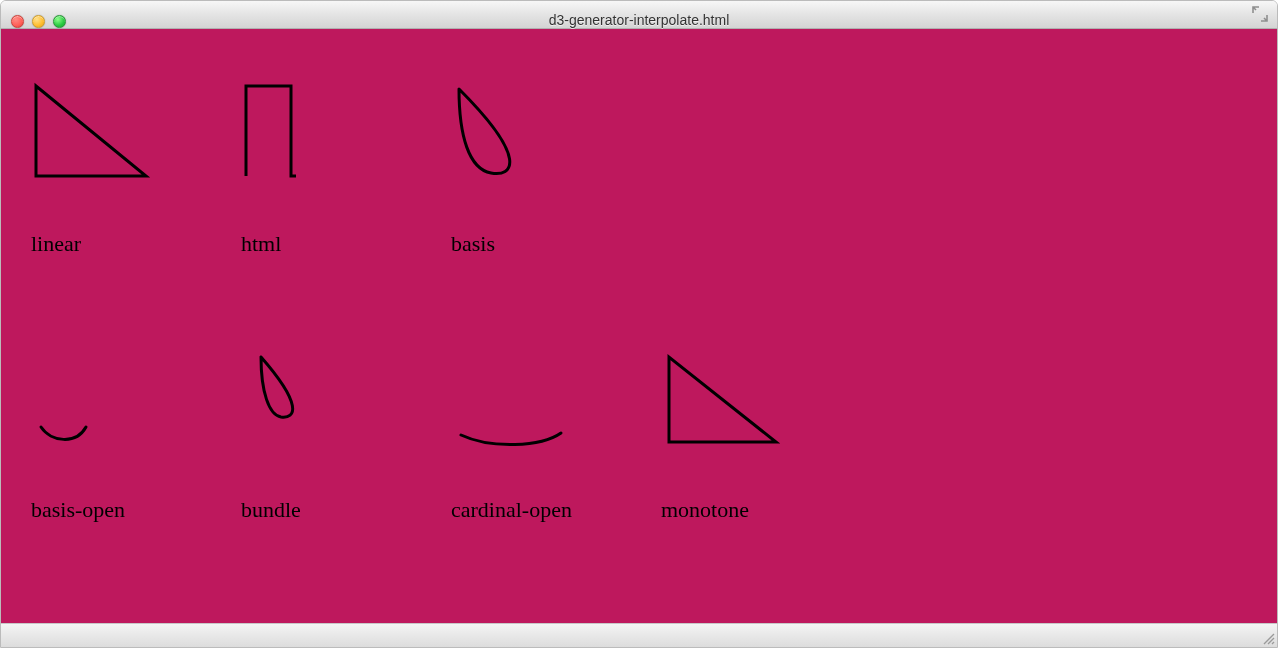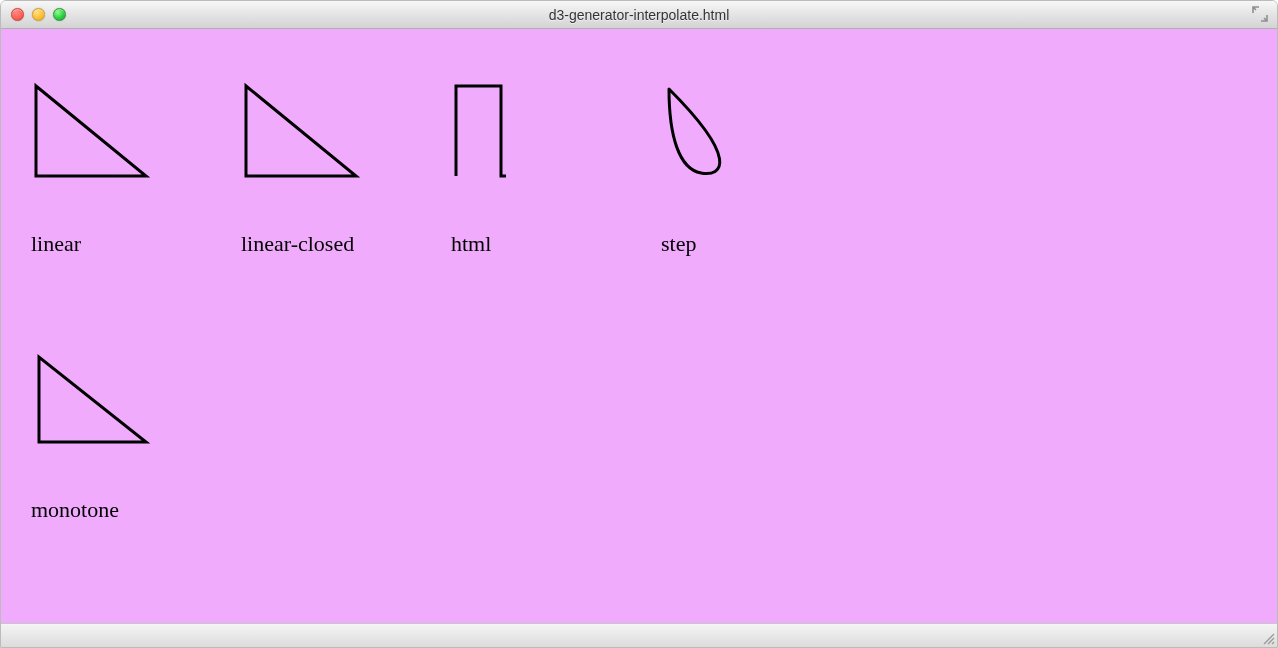--- a/index.html
+++ b/index.html
@@ -17,21 +17,21 @@
       flex-direction: column;
       border: 1px solid #bbb;
       border-radius: 6px 6px 0 0;
       overflow: hidden;
     }
     .titlebar {
       height: 28px;
       background: linear-gradient(to bottom, #f7f7f7 0%, #e4e4e4 50%, #d4d4d4 100%);
       border-bottom: 1px solid #b0b0b0;
       display: flex;
-      align-items: center;
+      align-items: flex-end;
       position: relative;
       flex-shrink: 0;
     }
     .traffic-lights {
       display: flex;
       align-items: center;
       gap: 8px;
       padding-left: 10px;
     }
     .traffic-light {
@@ -53,21 +53,21 @@
     }
     .fullscreen-icon {
       position: absolute;
       right: 8px;
       top: 4px;
       width: 18px; height: 18px;
       color: #8f8f8f;
     }
     .content {
       flex: 1;
-      background: #f0abfc;
+      background: #be185d;
       padding: 42px 20px 20px 30px;
       position: relative;
     }
     .row {
       display: flex;
       gap: 70px;
       margin-bottom: 80px;
     }
     .cell {
       display: flex;
@@ -132,56 +132,72 @@
 
       <div class="cell">
         <div class="shape-slot">
           <svg width="120" height="100" viewBox="0 0 120 100">
             <path class="stroke" d="M5 95 L5 5 L115 95 Z"></path>
           </svg>
         </div>
         <div class="label">linear</div>
       </div>
 
-      <div class="cell">
-        <div class="shape-slot">
-          <svg width="120" height="100" viewBox="0 0 120 100">
-            <path class="stroke" d="M5 95 L5 5 L115 95 Z"></path>
-          </svg>
-        </div>
-        <div class="label">linear-closed</div>
-      </div>
 
       <div class="cell">
         <div class="shape-slot">
           <svg width="120" height="100" viewBox="0 0 120 100">
             <path class="stroke" d="M5 95 L5 5 L50 5 L50 95 L55 95"></path>
           </svg>
         </div>
         <div class="label">html</div>
       </div>
 
 
 
       <div class="cell">
         <div class="shape-slot">
           <svg width="120" height="100" viewBox="0 0 120 100">
             <path class="strokeR" d="M8 8 C8 55 18 88 40 92 C62 96 78 78 8 8 Z"></path>
           </svg>
         </div>
-        <div class="label">step</div>
+        <div class="label">basis</div>
       </div>
 
     </div>
 
     <div class="row">
 
-
-
-
+      <div class="cell">
+        <div class="shape-slot">
+          <svg width="120" height="100" viewBox="0 0 120 100">
+            <path class="strokeR" d="M10 80 C20 95 45 98 55 80"></path>
+          </svg>
+        </div>
+        <div class="label">basis-open</div>
+      </div>
+
+      <div class="cell">
+        <div class="shape-slot">
+          <svg width="120" height="100" viewBox="0 0 120 100">
+            <path class="strokeR" d="M20 10 C20 45 28 68 40 70 C55 72 62 58 20 10"></path>
+          </svg>
+        </div>
+        <div class="label">bundle</div>
+      </div>
+
+
+      <div class="cell">
+        <div class="shape-slot">
+          <svg width="120" height="100" viewBox="0 0 120 100">
+            <path class="strokeR" d="M10 88 C40 102 90 100 110 86"></path>
+          </svg>
+        </div>
+        <div class="label">cardinal-open</div>
+      </div>
 
 
       <div class="cell">
         <div class="shape-slot">
           <svg width="120" height="100" viewBox="0 0 120 100">
             <path class="stroke" d="M8 95 L8 10 L115 95 Z"></path>
           </svg>
         </div>
         <div class="label">monotone</div>
       </div>

